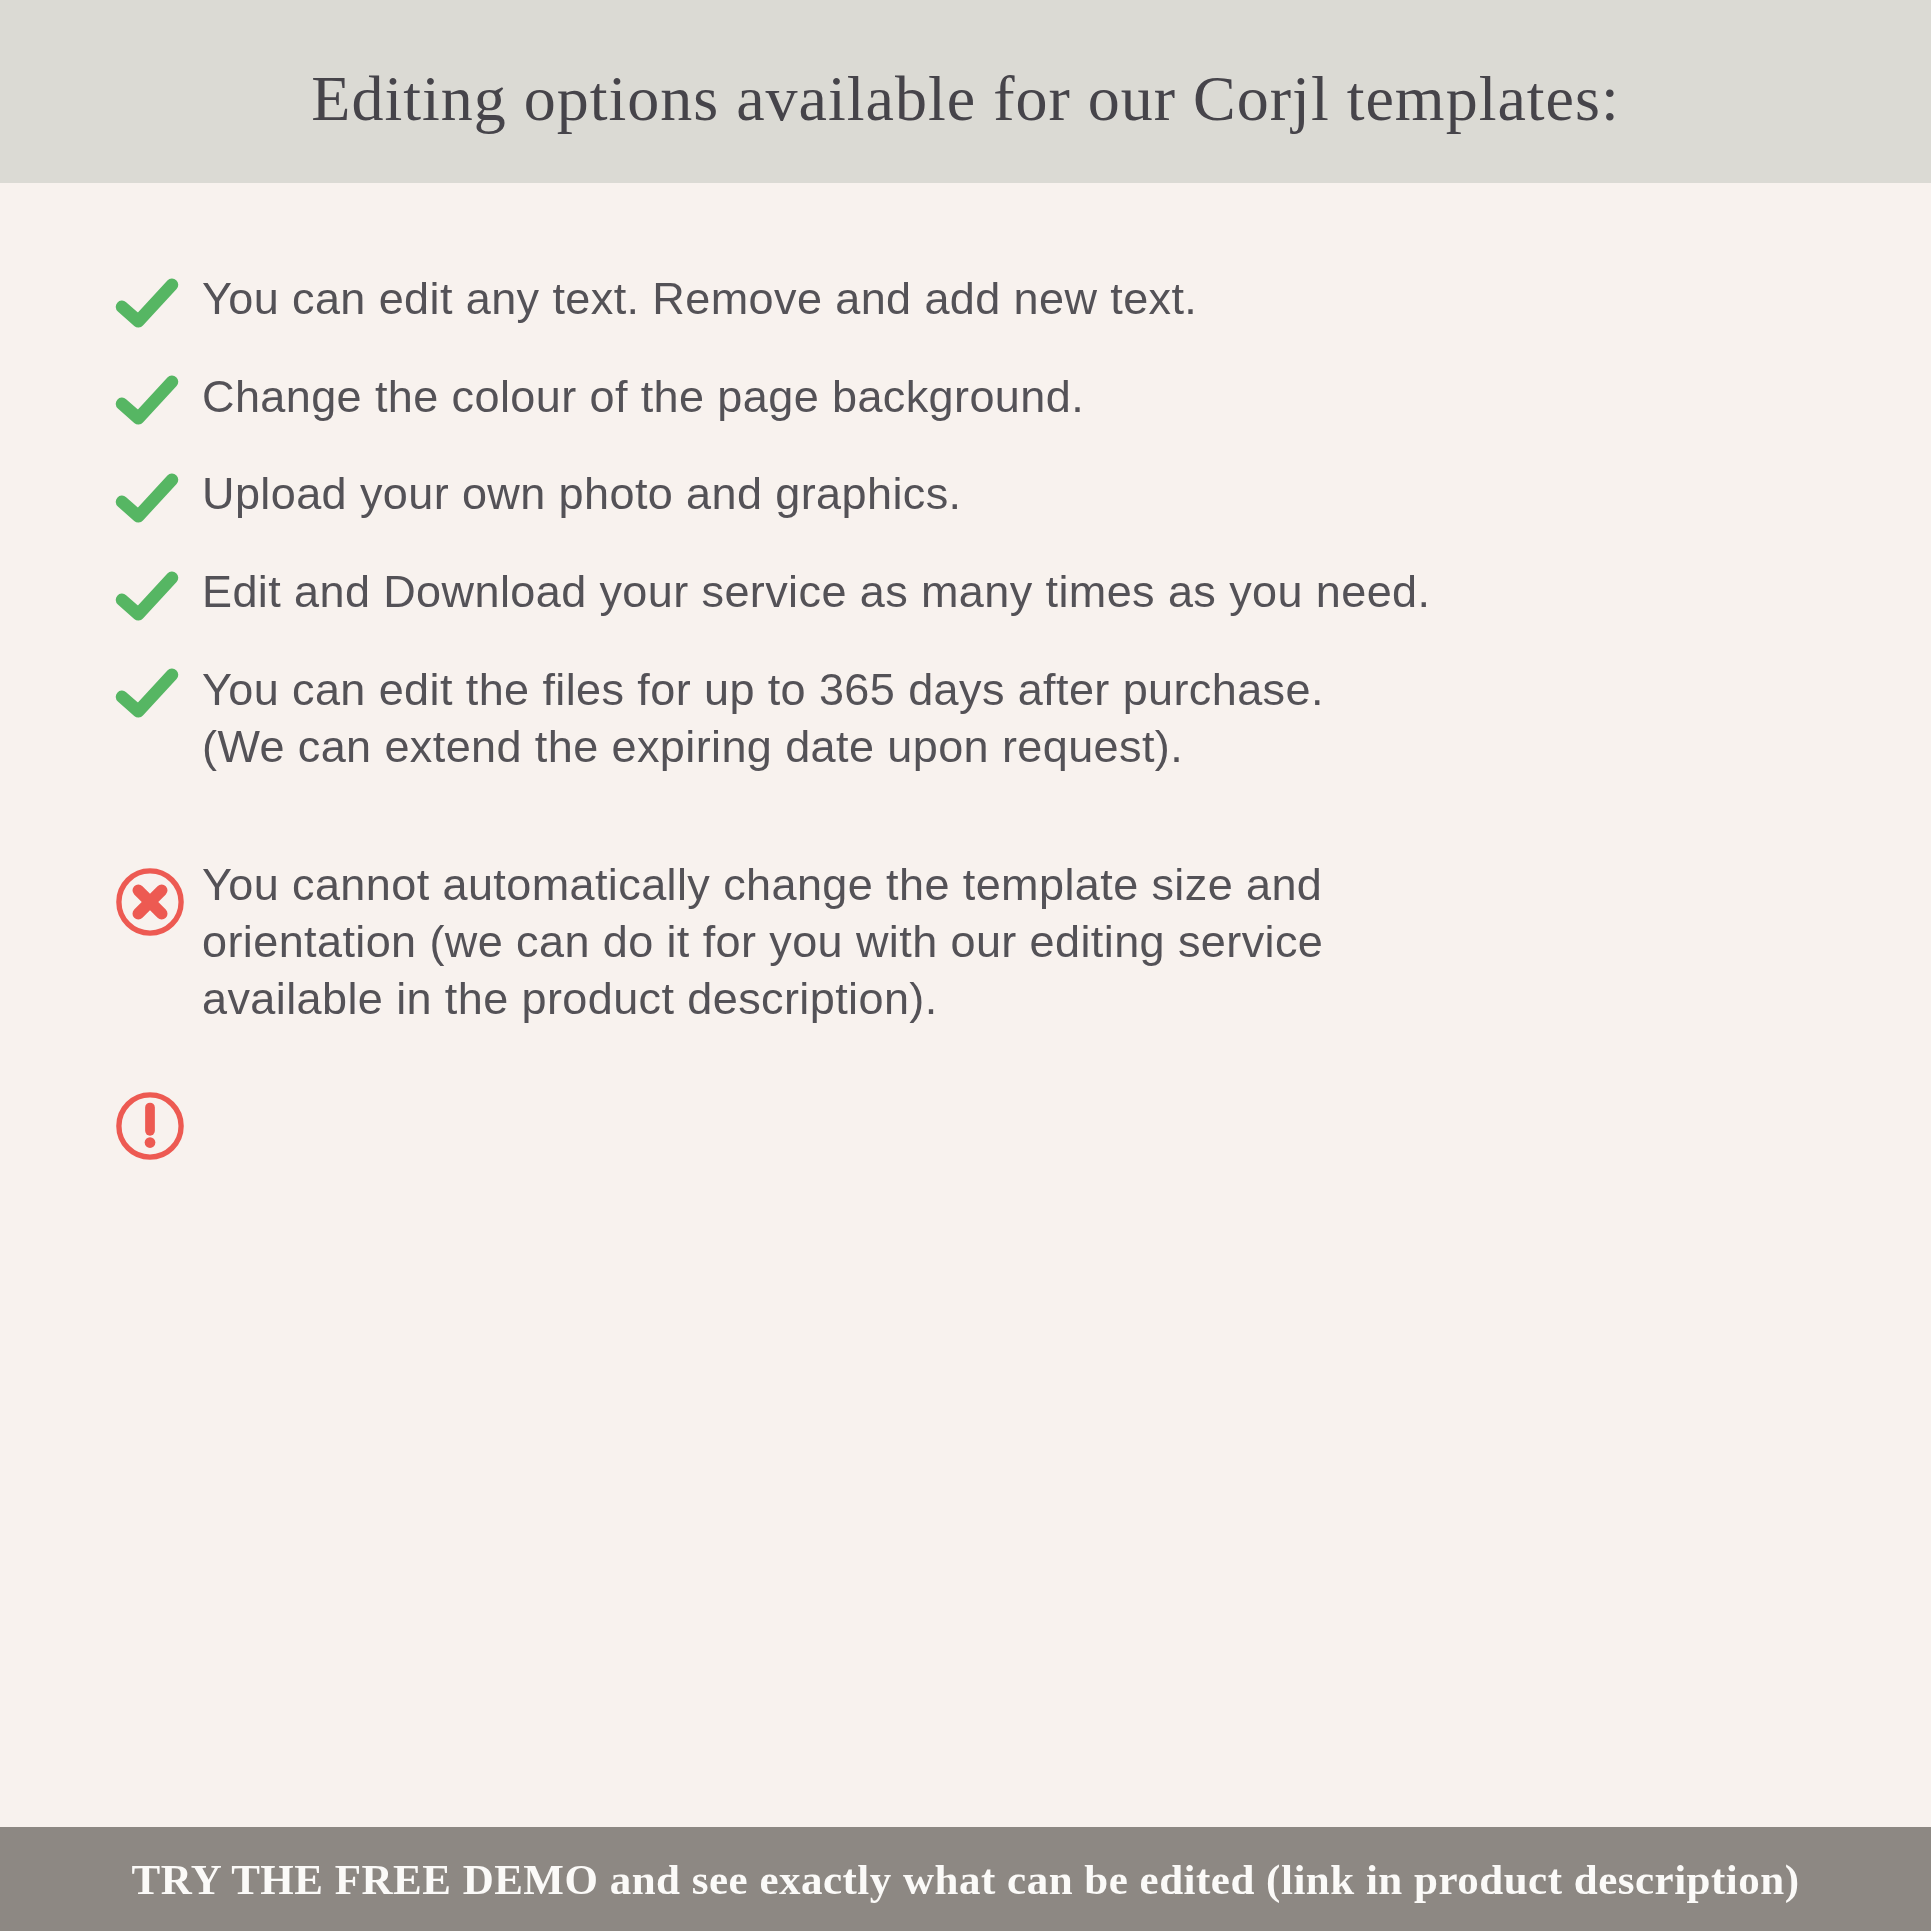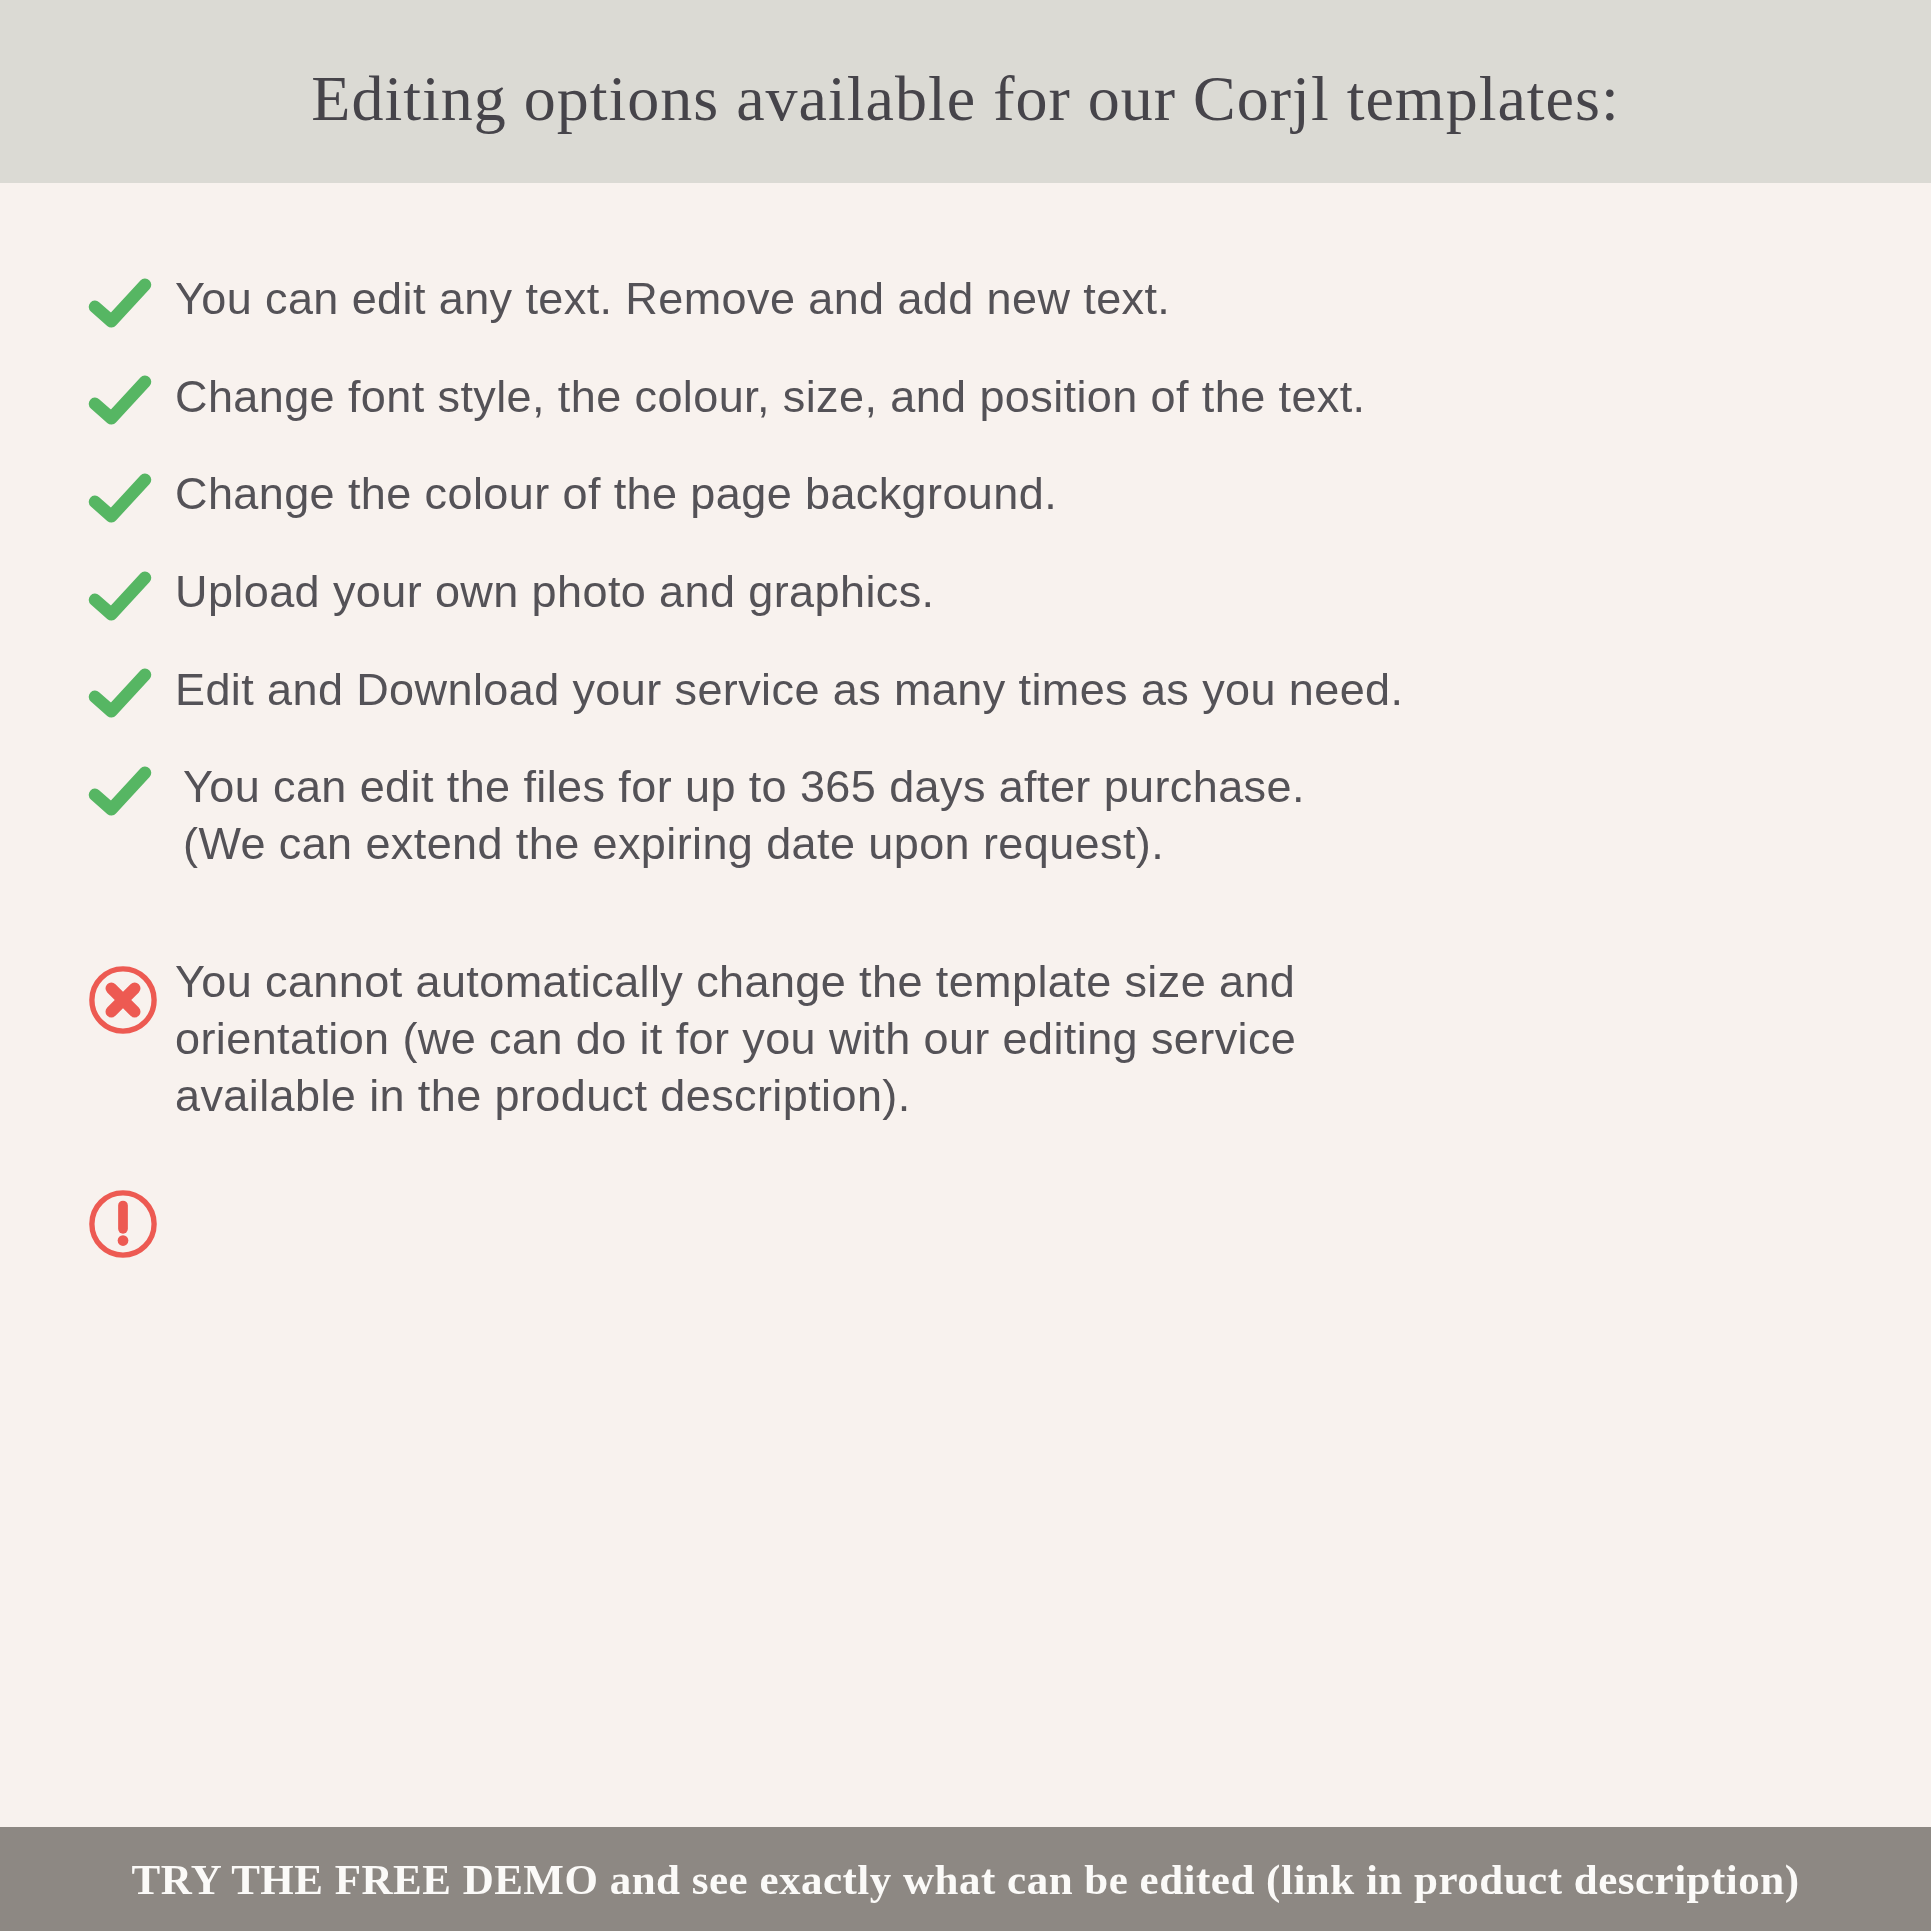--- a/index.html
+++ b/index.html
@@ -31,21 +31,21 @@
     padding-top:14px;
   }
   .header-title{
     font-family:"Liberation Serif","DejaVu Serif",serif;
     font-weight:400;
     font-size:64px;
     letter-spacing:1px;
     color:var(--title-color);
   }
   .content{
-    padding:87px 58px 0 88px;
+    padding:87px 58px 0 115px;
   }
   .item{
     display:flex;
     align-items:flex-start;
     margin-bottom:40px;
   }
   .item:nth-child(6){margin-bottom:0;gap:8px;}
   .group-restricted{margin-top:81px;}
   .group-restricted .item{margin-bottom:53px;}
   .group-warning{margin-top:7.7px;}
@@ -128,28 +128,20 @@
             </svg>
         </span>
         <p class="text">You can edit any text. Remove and add new text.</p>
       </div>
       <div class="item">
         <span class="icon check">
           <svg class="check-svg" viewBox="0 0 66 52">
               <path d="M7 30 L24 45 L59 7"></path>
             </svg>
         </span>
-        <p class="text">Change font style, the colour, size, and position of the text.</p>
-      </div>
-      <div class="item">
-        <span class="icon check">
-          <svg class="check-svg" viewBox="0 0 66 52">
-              <path d="M7 30 L24 45 L59 7"></path>
-            </svg>
-        </span>
         <p class="text">Change the colour of the page background.</p>
       </div>
       <div class="item">
         <span class="icon check">
           <svg class="check-svg" viewBox="0 0 66 52">
               <path d="M7 30 L24 45 L59 7"></path>
             </svg>
         </span>
         <p class="text">Upload your own photo and graphics.</p>
       </div>

